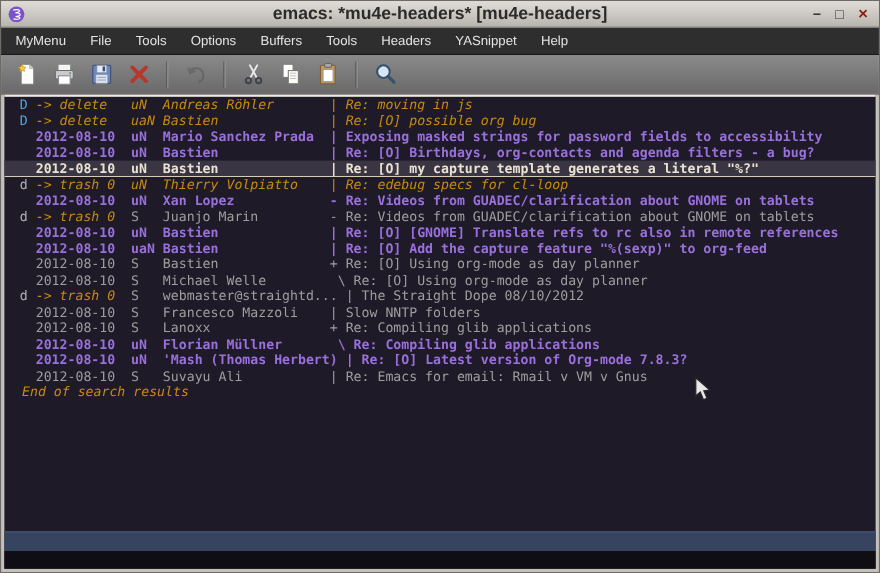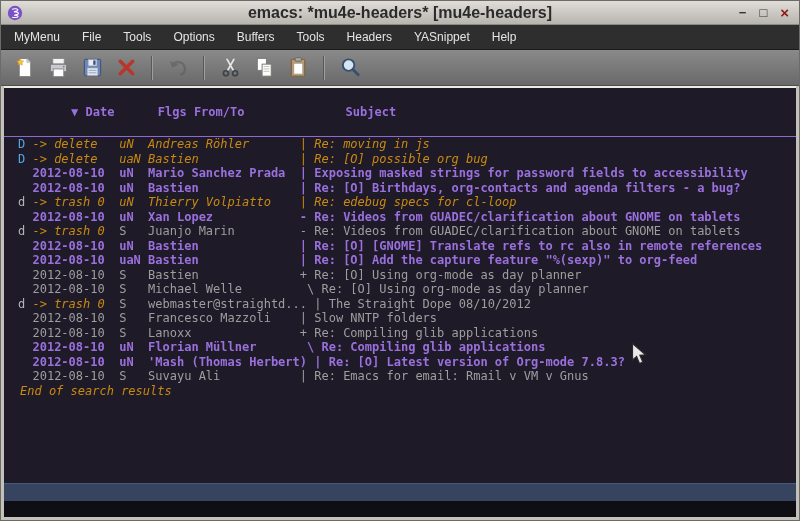--- a/index.html
+++ b/index.html
@@ -145,28 +145,26 @@
     <span class="tool-btn" title="Search">
       <svg width="23" height="23" viewBox="0 0 24 24">
         <circle cx="10" cy="9.5" r="6" fill="#d4e6f4" stroke="#37506e" stroke-width="2"></circle>
         <line x1="14.5" y1="14" x2="20" y2="19.5" stroke="#37506e" stroke-width="3" stroke-linecap="round"></line>
       </svg>
     </span>
   </div>
 
   <div class="content-frame">
     <div class="buffer">
-      <div class="header-line">
-        <span> ▼ Date</span><span>      </span><span>Flgs</span><span> </span><span>From/To</span><span>              </span><span>Subject</span>
-      </div>
       <div>
           <div class="row delete"><span class="mark">D </span><span class="date">-&gt; delete   </span><span class="flags">uN  </span><span class="from">Andreas Röhler       </span><span class="subject">| Re: moving in js</span></div>
           <div class="row delete"><span class="mark">D </span><span class="date">-&gt; delete   </span><span class="flags">uaN </span><span class="from">Bastien              </span><span class="subject">| Re: [O] possible org bug</span></div>
           <div class="row unread"><span class="mark">  </span><span class="date">2012-08-10  </span><span class="flags">uN  </span><span class="from">Mario Sanchez Prada  </span><span class="subject">| Exposing masked strings for password fields to accessibility</span></div>
           <div class="row unread"><span class="mark">  </span><span class="date">2012-08-10  </span><span class="flags">uN  </span><span class="from">Bastien              </span><span class="subject">| Re: [O] Birthdays, org-contacts and agenda filters - a bug?</span></div>
+          <div class="row current"><span class="mark">  </span><span class="date">2012-08-10  </span><span class="flags">uN  </span><span class="from">Bastien              </span><span class="subject">| Re: [O] my capture template generates a literal "%?"</span></div>
           <div class="row trash-unread"><span class="mark">d </span><span class="date">-&gt; trash 0  </span><span class="flags">uN  </span><span class="from">Thierry Volpiatto    </span><span class="subject">| Re: edebug specs for cl-loop</span></div>
           <div class="row unread"><span class="mark">  </span><span class="date">2012-08-10  </span><span class="flags">uN  </span><span class="from">Xan Lopez            </span><span class="subject">- Re: Videos from GUADEC/clarification about GNOME on tablets</span></div>
           <div class="row trash-read"><span class="mark">d </span><span class="date">-&gt; trash 0  </span><span class="flags">S   </span><span class="from">Juanjo Marin         </span><span class="subject">- Re: Videos from GUADEC/clarification about GNOME on tablets</span></div>
           <div class="row unread"><span class="mark">  </span><span class="date">2012-08-10  </span><span class="flags">uN  </span><span class="from">Bastien              </span><span class="subject">| Re: [O] [GNOME] Translate refs to rc also in remote references</span></div>
           <div class="row unread"><span class="mark">  </span><span class="date">2012-08-10  </span><span class="flags">uaN </span><span class="from">Bastien              </span><span class="subject">| Re: [O] Add the capture feature "%(sexp)" to org-feed</span></div>
           <div class="row read"><span class="mark">  </span><span class="date">2012-08-10  </span><span class="flags">S   </span><span class="from">Bastien              </span><span class="subject">+ Re: [O] Using org-mode as day planner</span></div>
           <div class="row read"><span class="mark">  </span><span class="date">2012-08-10  </span><span class="flags">S   </span><span class="from">Michael Welle        </span><span class="subject"> \ Re: [O] Using org-mode as day planner</span></div>
           <div class="row trash-read"><span class="mark">d </span><span class="date">-&gt; trash 0  </span><span class="flags">S   </span><span class="from">webmaster@straightd... </span><span class="subject">| The Straight Dope 08/10/2012</span></div>
           <div class="row read"><span class="mark">  </span><span class="date">2012-08-10  </span><span class="flags">S   </span><span class="from">Francesco Mazzoli    </span><span class="subject">| Slow NNTP folders</span></div>
           <div class="row read"><span class="mark">  </span><span class="date">2012-08-10  </span><span class="flags">S   </span><span class="from">Lanoxx               </span><span class="subject">+ Re: Compiling glib applications</span></div>

